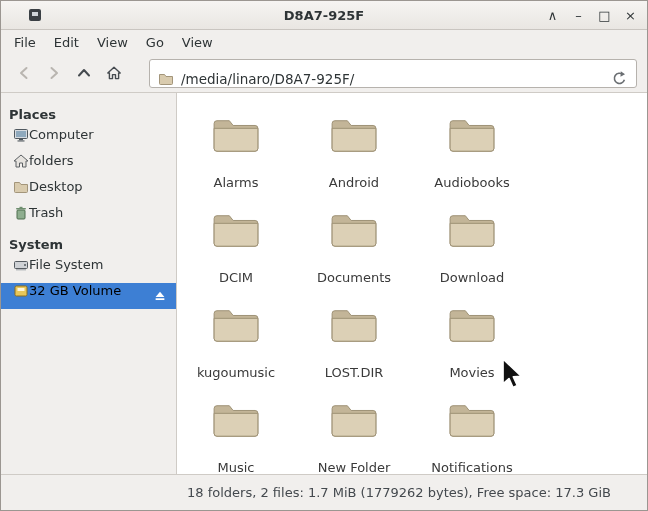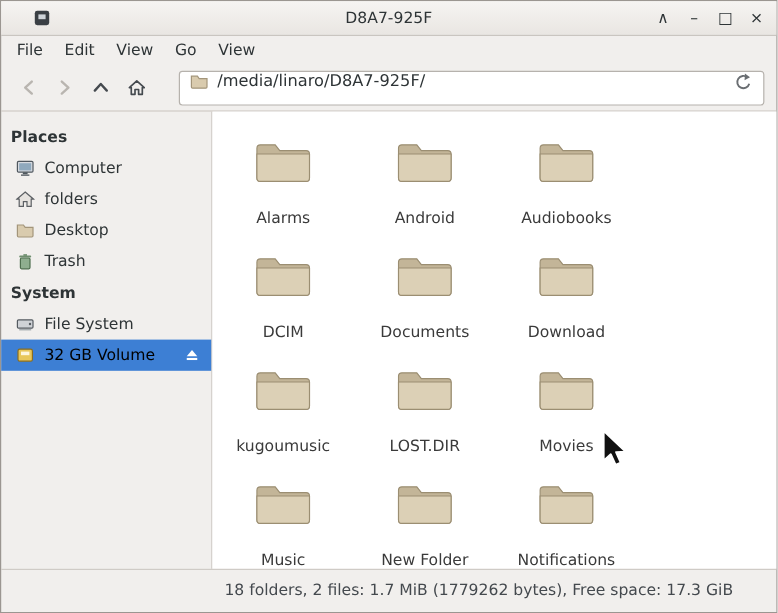--- a/index.html
+++ b/index.html
@@ -1,38 +1,38 @@
 <!DOCTYPE html>
 <html><head>
 <meta charset="utf-8">
 <style>
   *{box-sizing:border-box;margin:0;padding:0}
   html,body{width:648px;height:511px}
   body{font-family:"DejaVu Sans","Liberation Sans",sans-serif;font-size:13px;color:#2e3436;background:#f1efed;overflow:hidden;position:relative}
   .window{width:648px;height:511px;border:1px solid #9b9691;display:flex;flex-direction:column;background:#f1efed}
   .titlebar{height:29px;display:flex;align-items:center;position:relative;background:linear-gradient(#f6f4f2,#e9e6e2);border-bottom:1px solid #c9c5c0;padding:0 10px;flex:0 0 auto}
   .win-icon{position:absolute;left:26px;top:6px;width:16px;height:16px}
-  .title{flex:1;text-align:center;font-weight:normal}
+  .title{flex:1;text-align:center;font-weight:bold}
   .win-controls{position:absolute;right:8px;top:0;height:28px;display:flex;align-items:center;gap:9px}
   .win-btn{width:17px;text-align:center;font-size:13px;color:#2e3436;cursor:default}
   .menubar{height:24px;display:flex;align-items:center;padding:0 4px;flex:0 0 auto}
   .menu-item{padding:2px 9px}
   .toolbar{height:39px;display:flex;align-items:center;padding:0 10px;border-bottom:1px solid #cfcbc6;flex:0 0 auto}
   .tool-btn{width:26px;height:26px;display:flex;align-items:center;justify-content:center;border-radius:3px;flex:0 0 auto}
   .tool-btn.disabled{color:#b9b5b0}
   .tool-btn.enabled{color:#454a4f}
   .tool-btn svg{width:16px;height:16px}
-  .pathbar{flex:1;height:29px;margin-left:22px;background:#fff;border:1px solid #b6b2ad;border-radius:3px;display:flex;align-items:flex-start;padding:0 8px;gap:7px;min-width:0}
+  .pathbar{flex:1;height:29px;margin-left:22px;background:#fff;border:1px solid #b6b2ad;border-radius:3px;display:flex;align-items:flex-end;padding:0 8px;gap:7px;min-width:0}
   .pathbar .small-icon{width:16px;height:16px;flex:0 0 16px}
   .path-text{flex:1;font-size:13.5px;white-space:nowrap;overflow:hidden}
   .refresh-btn{color:#6a6e72;width:17px;height:17px;flex:0 0 17px}
   .content{flex:1;display:flex;min-height:0}
   .sidebar{width:176px;border-right:1px solid #cfcbc6;padding-top:8px;flex:0 0 176px}
   .sb-header{height:26px;display:flex;align-items:center;padding-left:8px;font-weight:bold}
-  .sb-item{height:26px;display:flex;align-items:center;padding-left:12px;gap:8px;position:relative}
+  .sb-item{height:26px;display:flex;align-items:flex-start;padding-left:12px;position:relative}
   .sb-item.selected{color:#000000}
   .sb-icon{width:16px;height:16px;flex:0 0 16px}
   .sb-label{white-space:nowrap}
   .eject{position:absolute;right:9px;top:6px;width:14px;height:14px}
   .main{flex:1;background:#fff;overflow:hidden}
   .grid{display:grid;grid-template-columns:repeat(3,118px);padding-top:16px}
   .folder{height:95px;display:flex;flex-direction:column;align-items:center}
   .folder-icon{margin-top:6px;width:50px;height:40px}
   .folder-label{margin-top:20px;color:#3a3a3a;white-space:nowrap}
   .statusbar{height:36px;border-top:1px solid #cfcbc6;display:flex;align-items:center;padding-left:186px;font-size:13px;color:#44494e;flex:0 0 auto}

